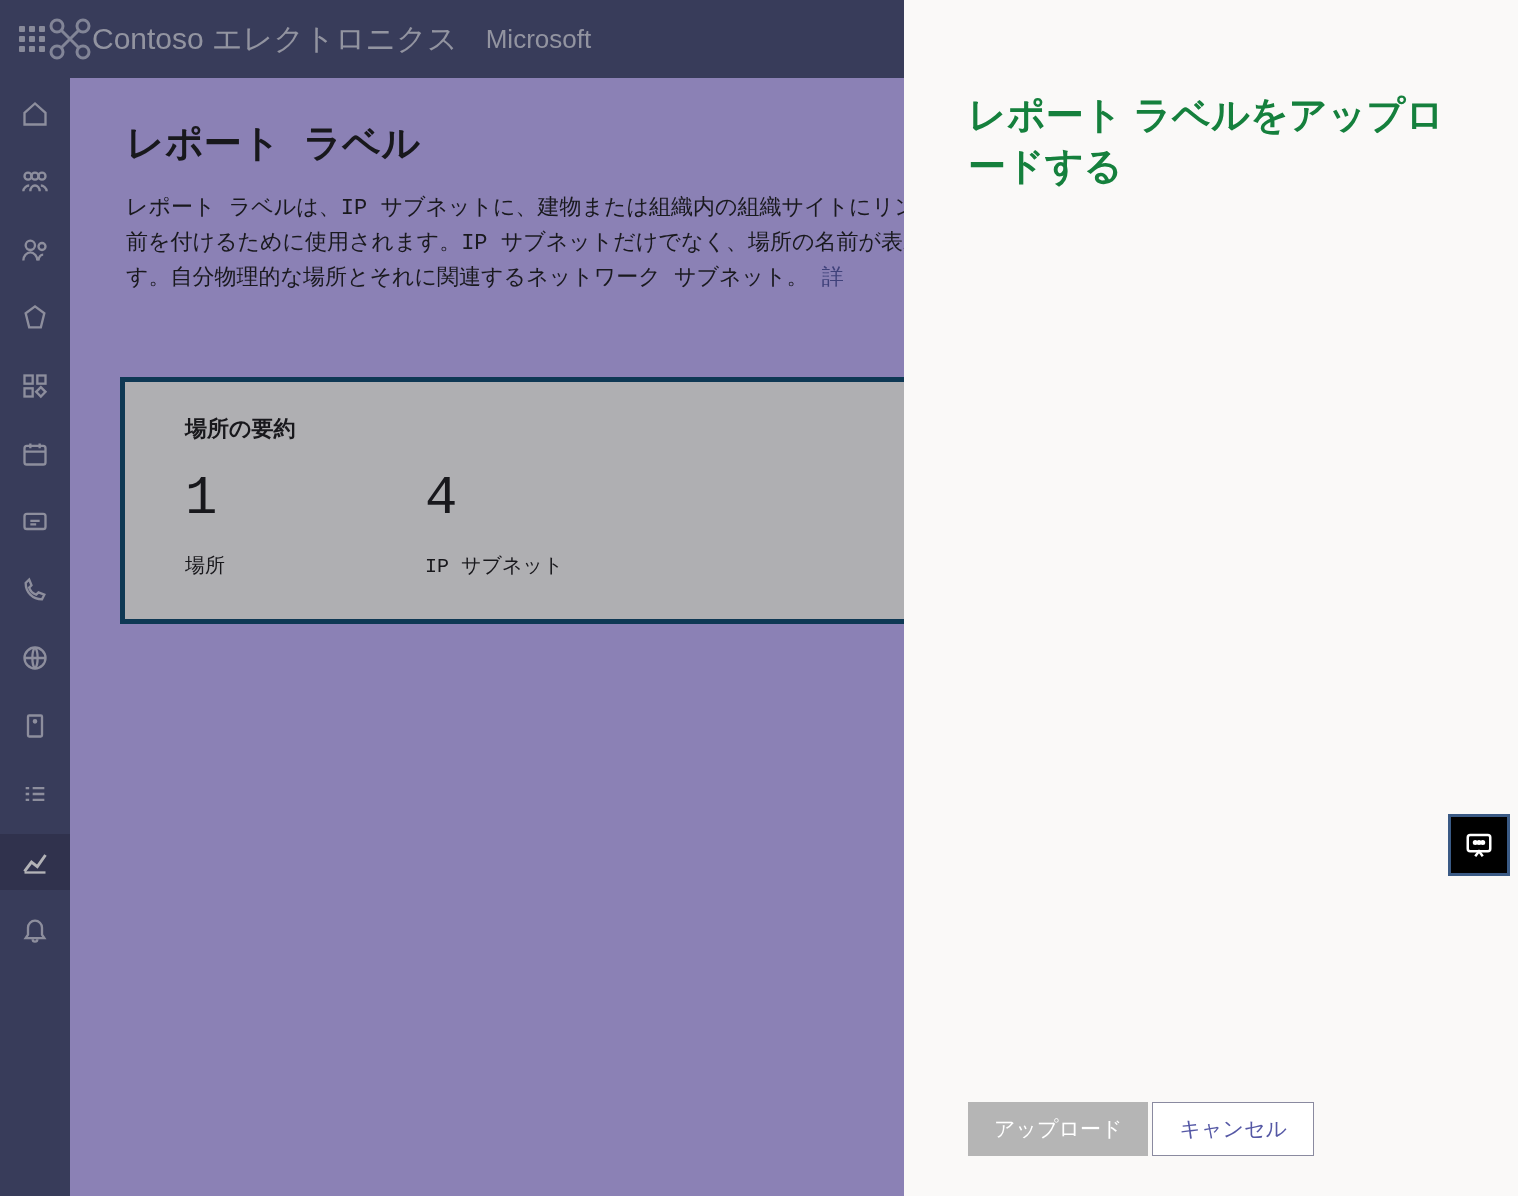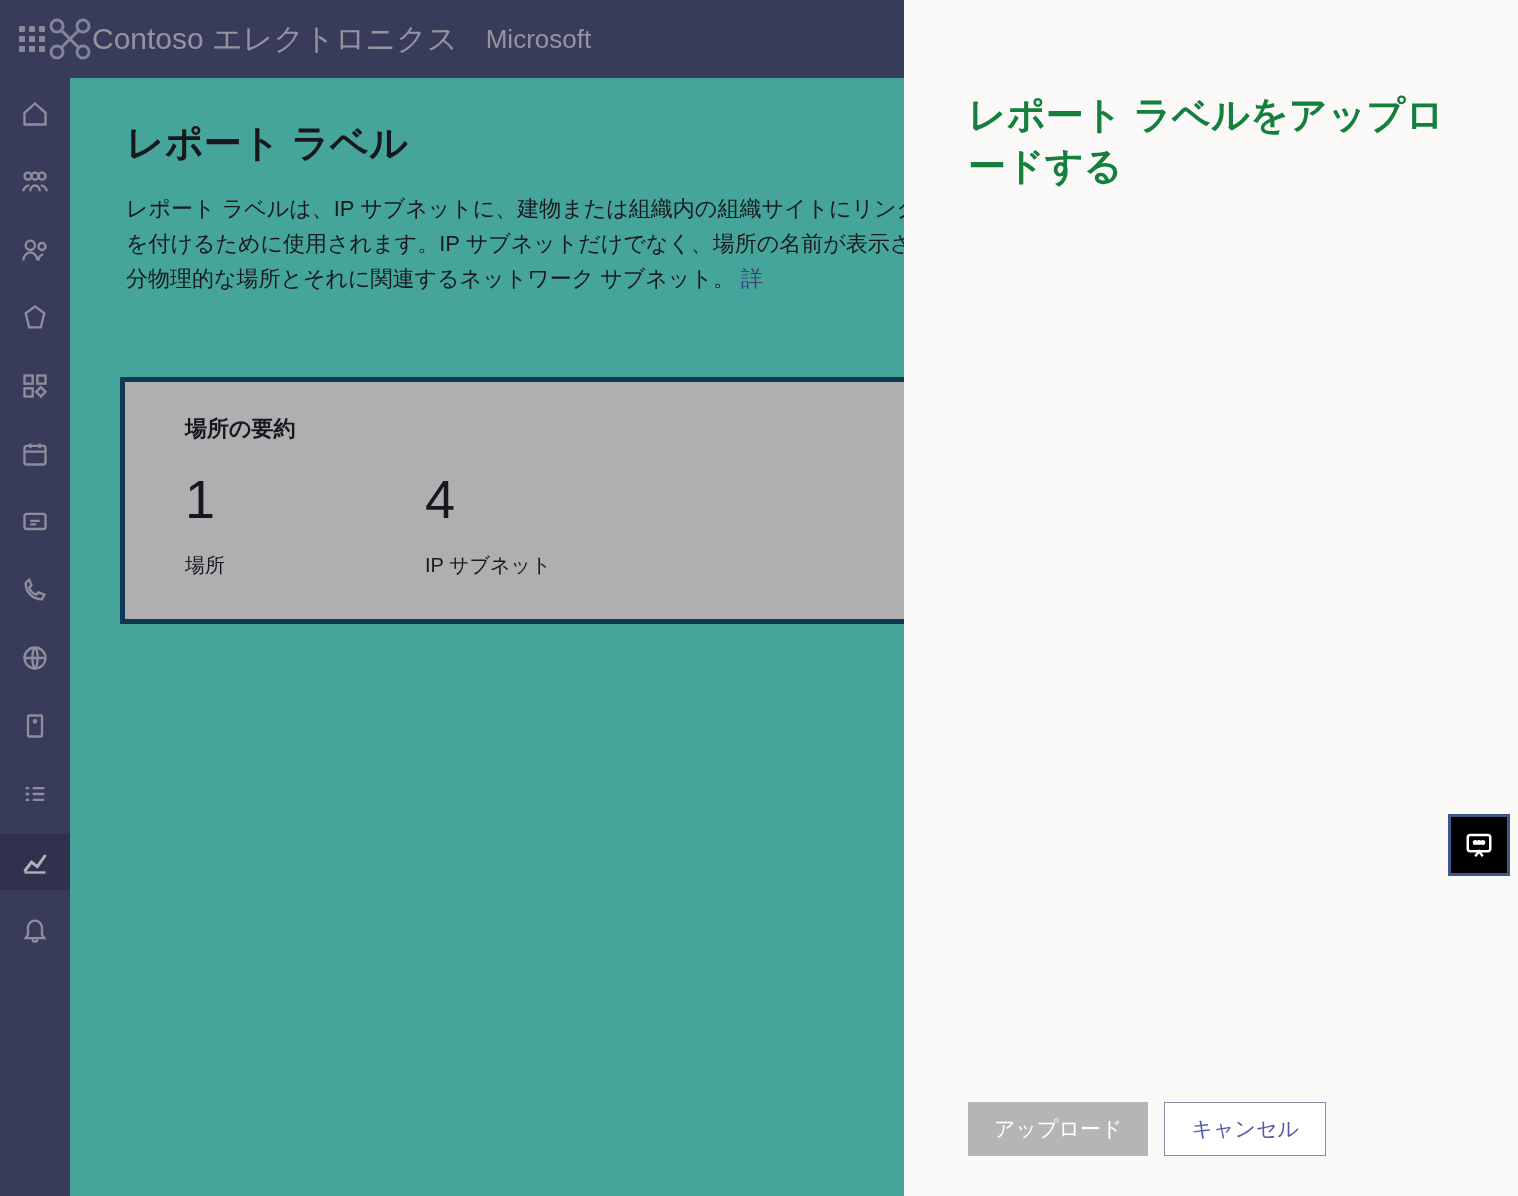--- a/index.html
+++ b/index.html
@@ -89,22 +89,23 @@
     }
     .nav-item svg { stroke: currentColor; fill: none; stroke-width: 2; }
 
     
     .main {
       position: absolute;
       left: 70px;
       top: 78px;
       right: 0;
       bottom: 0;
-      background: #5eead4;
+      background: #c4b5fd;
       padding: 40px 50px;
+      font-family: Liberation Mono, monospace;
     }
     .page-title {
       font-size: 38px;
       font-weight: 700;
       color: #1b1b1b;
       margin-bottom: 22px;
       margin-left: 6px;
     }
     .page-desc {
       font-size: 22px;
@@ -199,21 +200,21 @@
       background: #6a6eb8;
       color: #fff;
       font-size: 20px;
       padding: 13px 22px;
       border: none;
       cursor: pointer;
     }
 
     .panel-footer {
       display: flex;
-      gap: 16px;
+      gap: 4px;
       padding-top: 20px;
     }
     .btn {
       font-size: 21px;
       padding: 12px 26px;
       border: none;
       cursor: pointer;
     }
     .btn-primary-disabled {
       background: #b5b5b5;

